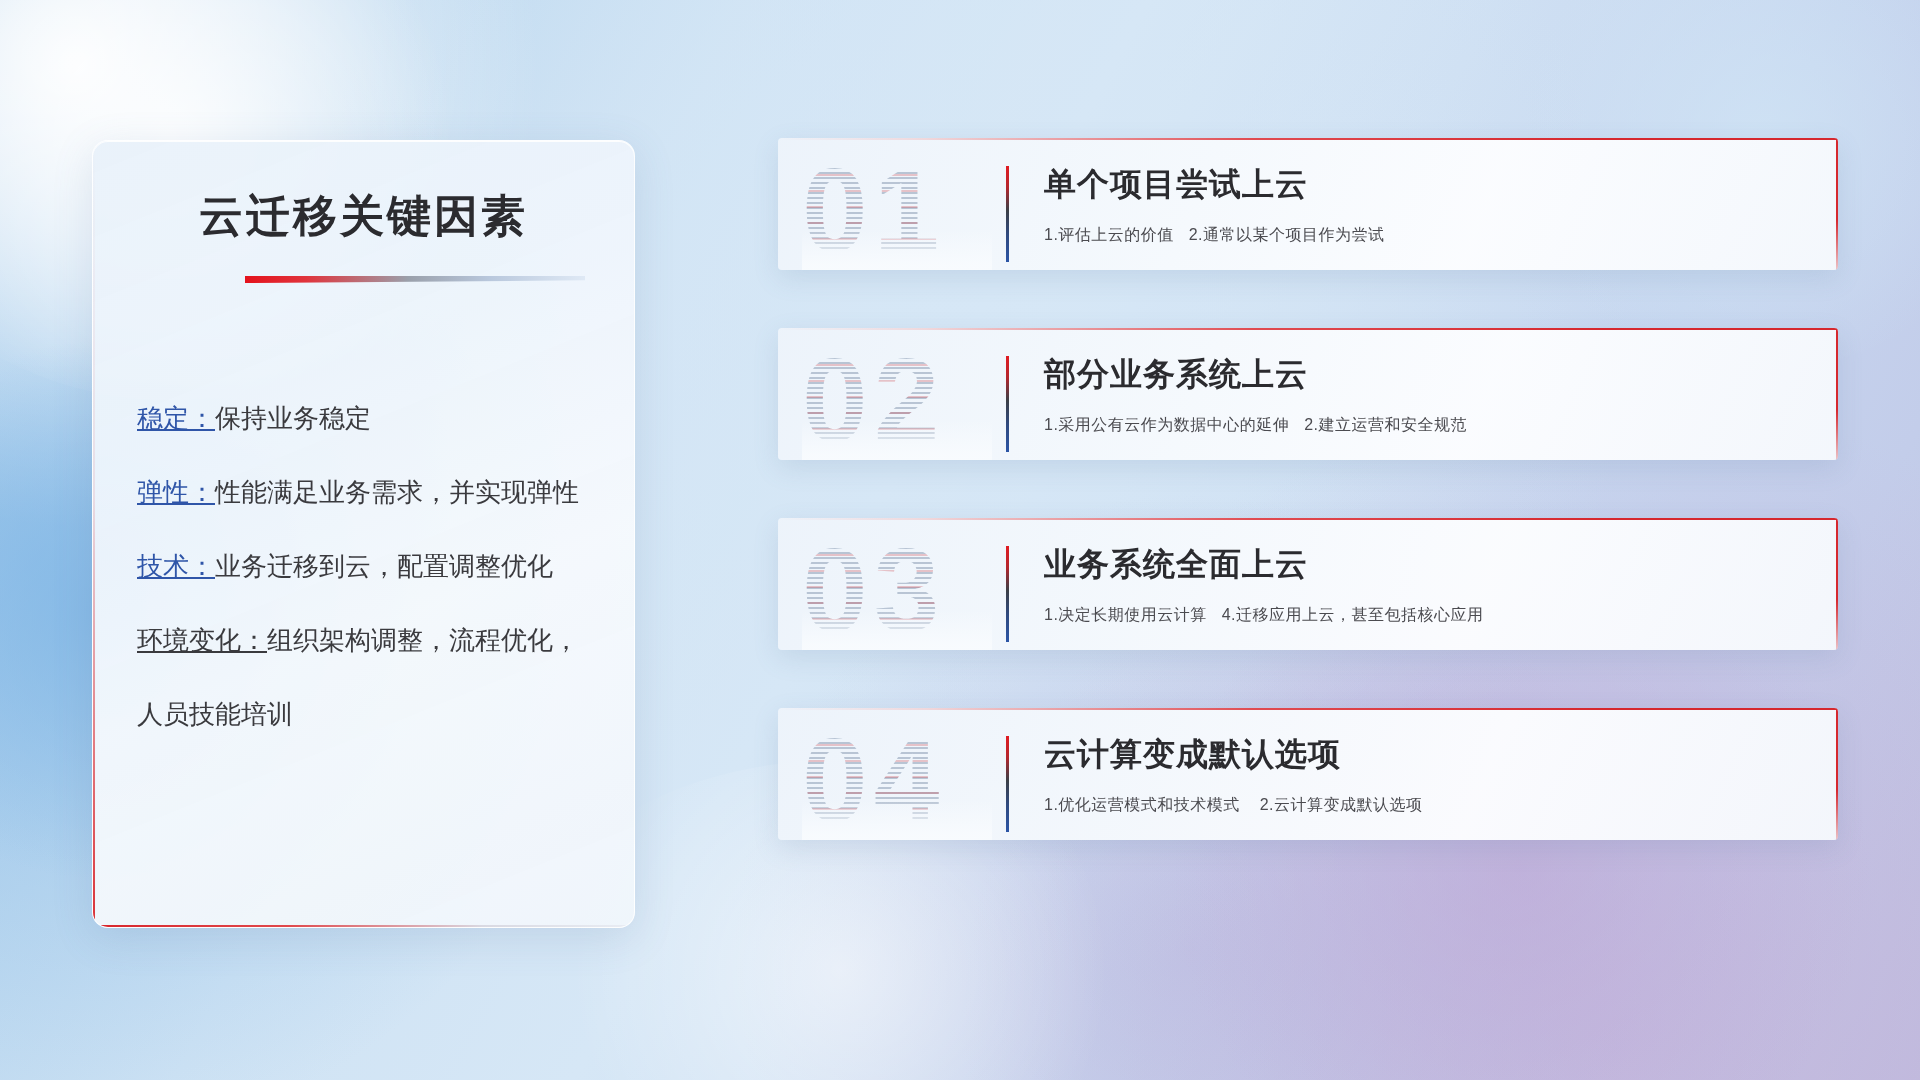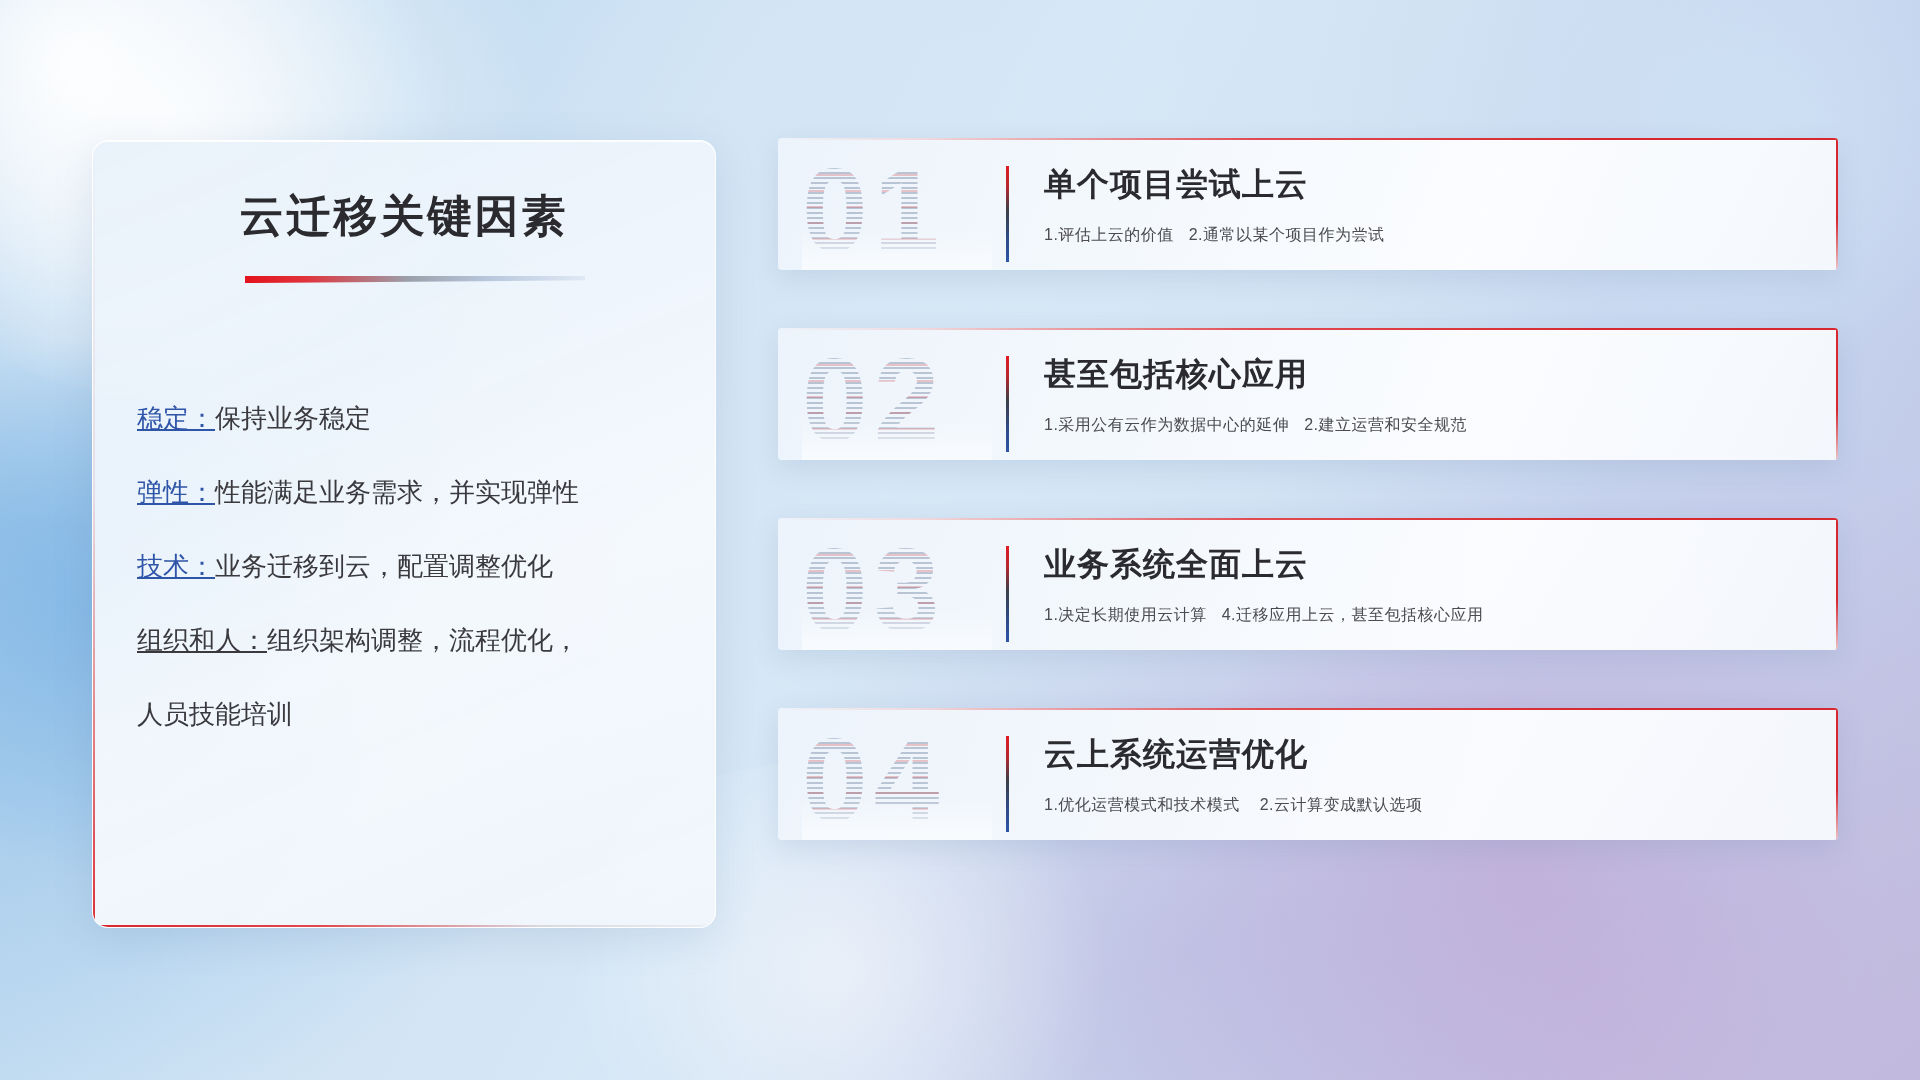--- a/index.html
+++ b/index.html
@@ -38,21 +38,21 @@
             background:radial-gradient(circle, rgba(208,228,245,0.80) 0%, rgba(208,228,245,0) 70%); }
   .blob-e { left:520px; top:760px; width:640px; height:420px;
             background:radial-gradient(circle, rgba(255,255,255,0.55) 0%, rgba(255,255,255,0) 70%); }
 
   .stage { position:absolute; inset:0; }
 
   
   .left-panel {
     position:absolute;
     left:92px; top:140px;
-    width:624px; height:788px;
+    width:543px; height:788px;
     border-radius:16px;
     background:linear-gradient(158deg,
        rgba(232,241,250,0.94) 0%,
        rgba(240,246,252,0.92) 32%,
        rgba(247,250,253,0.93) 60%,
        rgba(241,246,251,0.92) 100%);
     border:1px solid rgba(255,255,255,0.85);
     box-shadow:0 10px 40px rgba(90,120,160,0.16), inset 0 1px 0 rgba(255,255,255,0.9);
     overflow:hidden;
   }
@@ -191,21 +191,21 @@
       <div class="factor-row">
         <span class="factor-key">稳定：</span><span class="factor-val">保持业务稳定</span>
       </div>
       <div class="factor-row">
         <span class="factor-key">弹性：</span><span class="factor-val">性能满足业务需求，并实现弹性</span>
       </div>
       <div class="factor-row">
         <span class="factor-key">技术：</span><span class="factor-val">业务迁移到云，配置调整优化</span>
       </div>
       <div class="factor-row">
-        <span class="factor-key dark">组织和人：</span><span class="factor-val">组织架构调整，流程优化，</span>
+        <span class="factor-key dark">环境变化：</span><span class="factor-val">组织架构调整，流程优化，</span>
       </div>
       <div class="factor-cont">人员技能培训</div>
     </div>
   </section>
 
   <section class="cards">
 
     <article class="card">
       <div class="card-num">
         <span class="glyph">01</span>
@@ -220,21 +220,21 @@
     </article>
 
     <article class="card">
       <div class="card-num">
         <span class="glyph">02</span>
         <span class="glyph tint">02</span>
         <span class="num-fade"></span>
       </div>
       <div class="card-divider"></div>
       <div class="card-text">
-        <div class="card-title">甚至包括核心应用</div>
+        <div class="card-title">部分业务系统上云</div>
         <div class="card-desc">1.采用公有云作为数据中心的延伸   2.建立运营和安全规范</div>
       </div>
     </article>
 
     <article class="card">
       <div class="card-num">
         <span class="glyph">03</span>
         <span class="glyph tint">03</span>
         <span class="num-fade"></span>
       </div>
@@ -246,19 +246,19 @@
     </article>
 
     <article class="card">
       <div class="card-num">
         <span class="glyph">04</span>
         <span class="glyph tint">04</span>
         <span class="num-fade"></span>
       </div>
       <div class="card-divider"></div>
       <div class="card-text">
-        <div class="card-title">云上系统运营优化</div>
+        <div class="card-title">云计算变成默认选项</div>
         <div class="card-desc">1.优化运营模式和技术模式    2.云计算变成默认选项</div>
       </div>
     </article>
 
   </section>
 </div>
 
 </body></html>

